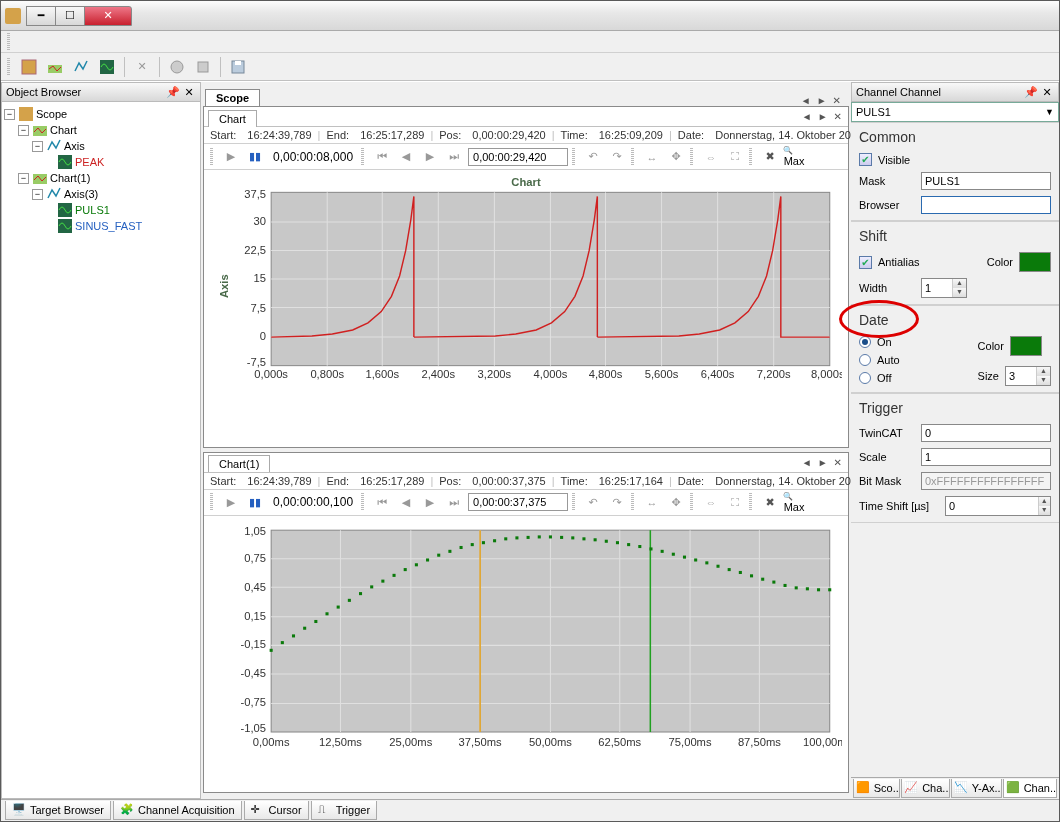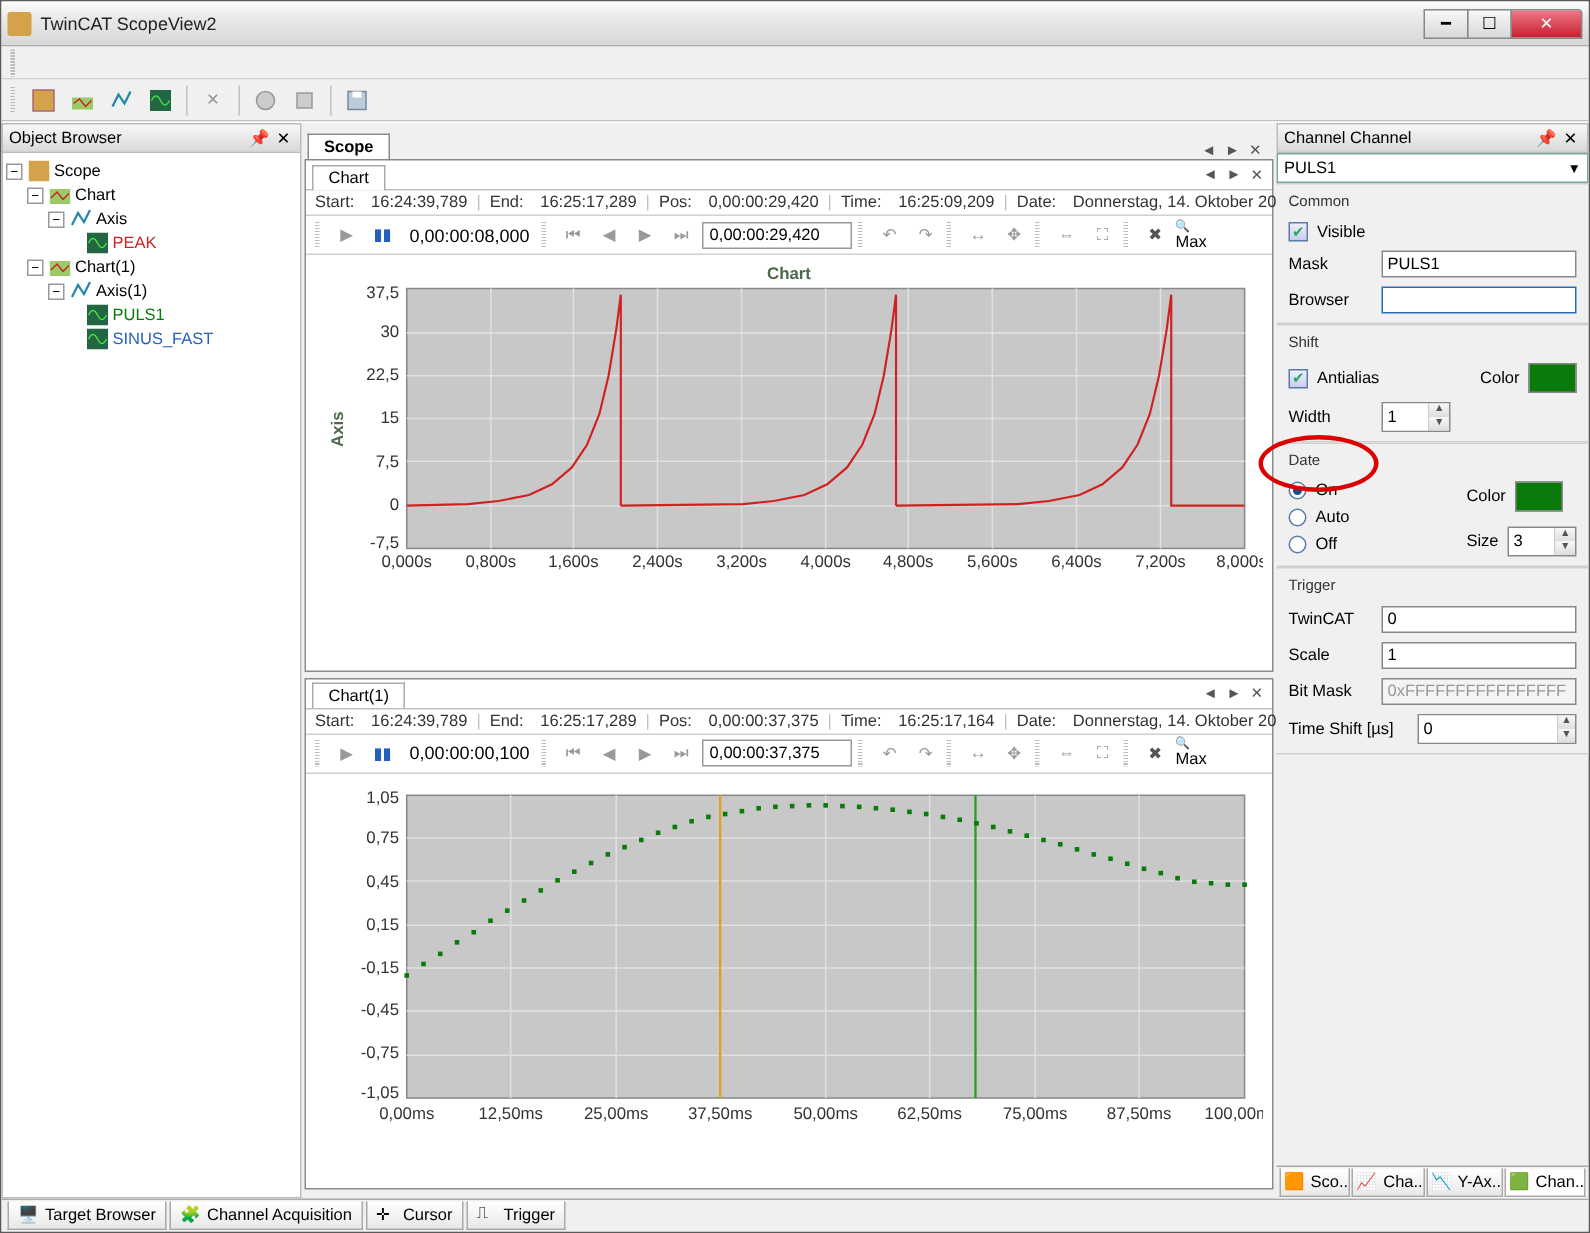--- a/index.html
+++ b/index.html
@@ -45,21 +45,21 @@
 .ctrlbar .tbtn { width: 20px; height: 20px; }
 .ctrlbar .txt { padding: 0 4px; font-size: 12px; }
 .ctrlbar input { width: 100px; height: 18px; border: 1px solid #999; padding: 0 4px; font-size: 11px; }
 .plot-area { flex: 1; position: relative; min-height: 0; }
 .plot-canvas { position: absolute; inset: 4px 6px 4px 6px; }
 
 .right { width: 208px; display: flex; flex-direction: column; }
 .combo { width: 100%; height: 20px; border: 1px solid #7a9; background:#fff; display:flex; align-items:center; padding:0 4px;}
 .combo .dd { margin-left:auto; font-size:9px;}
 .group { border: 1px solid #d0d0d0; border-left:none; border-right:none; padding: 6px 8px; display:flex; flex-direction:column; gap:6px; background:#f0f0f0;}
-.group-title { font-size:10px; color:#333; margin-bottom:2px;}
+.group-title { font-size:14px; color:#333; margin-bottom:2px;}
 .row { display:flex; align-items:center; gap:6px;}
 .row label { width:56px; }
 .row input[type=text] { flex:1; min-width:0; height:18px; border:1px solid #888; padding:0 3px; background:#fff;}
 .chk { width:13px; height:13px; border:1px solid #5a7aa8; background:linear-gradient(180deg,#eef,#cce); display:inline-flex; align-items:center; justify-content:center; color:#2a5; font-size:10px;}
 .radio { width:12px; height:12px; border:1px solid #5a7aa8; border-radius:50%; background:#fff; display:inline-flex; align-items:center; justify-content:center;}
 .radio.checked::after { content:""; width:6px; height:6px; border-radius:50%; background:#1a4e8a;}
 .swatch { width:32px; height:20px; border:1px solid #888;}
 .stepper { display:flex; align-items:center; border:1px solid #888; height:20px; background:#fff;}
 .stepper input{ width:30px; border:none; text-align:left; padding:0 3px; height:18px; outline:none;}
 .stepper .spin { width:14px; display:flex; flex-direction:column; border-left:1px solid #ccc;}
@@ -71,21 +71,20 @@
 .small-tabs-right { height:22px; display:flex; align-items:center; border-top:1px solid #aaa; padding:0 2px; gap:1px; background:#f0f0f0;}
 .small-tabs-right .btab { padding: 2px 2px; font-size:10px; white-space:nowrap; overflow:hidden;}
 </style>
 </head>
 <body>
 
 <div class="window">
 
   <div class="titlebar">
     <div class="titlebar-icon"></div>
-    <div class="titlebar-text">TwinCAT ScopeView2</div>
     <div class="win-btns">
       <div class="win-btn">━</div>
       <div class="win-btn">☐</div>
       <div class="win-btn close">✕</div>
     </div>
   </div>
 
   <div class="menubar">
     <div class="vbar"></div>
     <span><u>F</u><span>ile</span></span>
@@ -191,21 +190,21 @@
                 <path d="M1 9 L5 5 L9 10 L13 6" stroke="#c22" fill="none"></path>
               </svg></span>
             <span class="tree-lbl">Chart(1)</span>
           </div>
         <div class="tree-node">
             <span class="tree-ind" style="width:28px"></span>
             <span class="tree-exp">−</span>
             <span class="tree-ico"><svg width="14" height="14">
                 <path d="M1 11 L5 3 L9 9 L13 1" stroke="#28a" fill="none" stroke-width="1.5"></path>
               </svg></span>
-            <span class="tree-lbl">Axis(1)</span>
+            <span class="tree-lbl">Axis(3)</span>
           </div>
         <div class="tree-node">
             <span class="tree-ind" style="width:52px"></span>
             <span class="tree-ico"><svg width="14" height="14">
                 <rect width="14" height="14" fill="#264"></rect>
                 <path d="M1 7 Q4 1 7 7 T13 7" stroke="#4d4" fill="none"></path>
               </svg></span>
             <span class="tree-lbl" style="color:#0a7a0a">PULS1</span>
           </div>
         <div class="tree-node">

